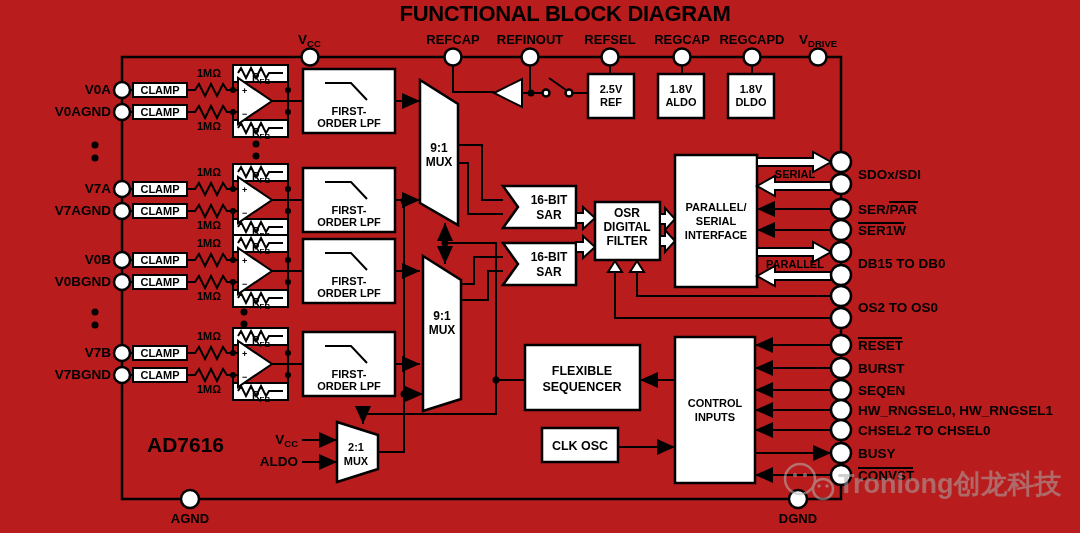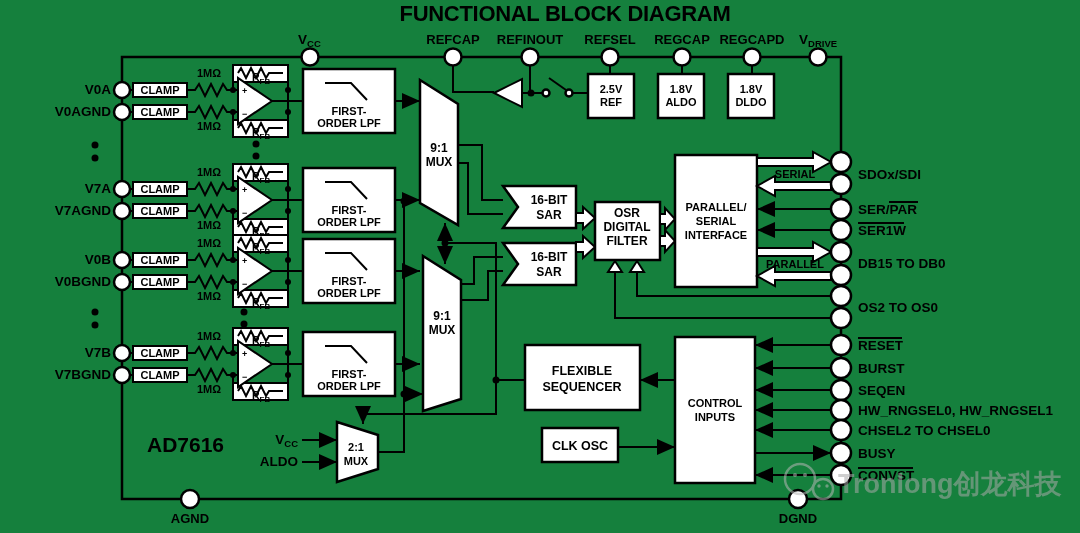--- a/index.html
+++ b/index.html
@@ -1,16 +1,16 @@
 <!DOCTYPE html>
 <html><head>
 <meta charset="utf-8">
 <style>
   html,body{margin:0;padding:0;background:#ffffff;}
-  .stage{position:relative;width:1080px;height:533px;background:#15803d;overflow:hidden;}
+  .stage{position:relative;width:1080px;height:533px;background:#b91c1c;overflow:hidden;}
   svg{display:block;}
   text{font-family:"Liberation Sans","DejaVu Sans",sans-serif;font-weight:bold;fill:#000;}
   .title{font-size:22px;text-anchor:middle;letter-spacing:-0.3px;}
   .toplabel{font-size:13px;text-anchor:middle;}
   .plabel{font-size:13.5px;text-anchor:end;}
   .rlabel{font-size:13.5px;}
   .blabel{font-size:11px;text-anchor:middle;}
   .blabel12{font-size:12px;text-anchor:middle;}
   .blabel125{font-size:12.5px;text-anchor:middle;}
   .buslabel{font-size:11px;text-anchor:middle;}

